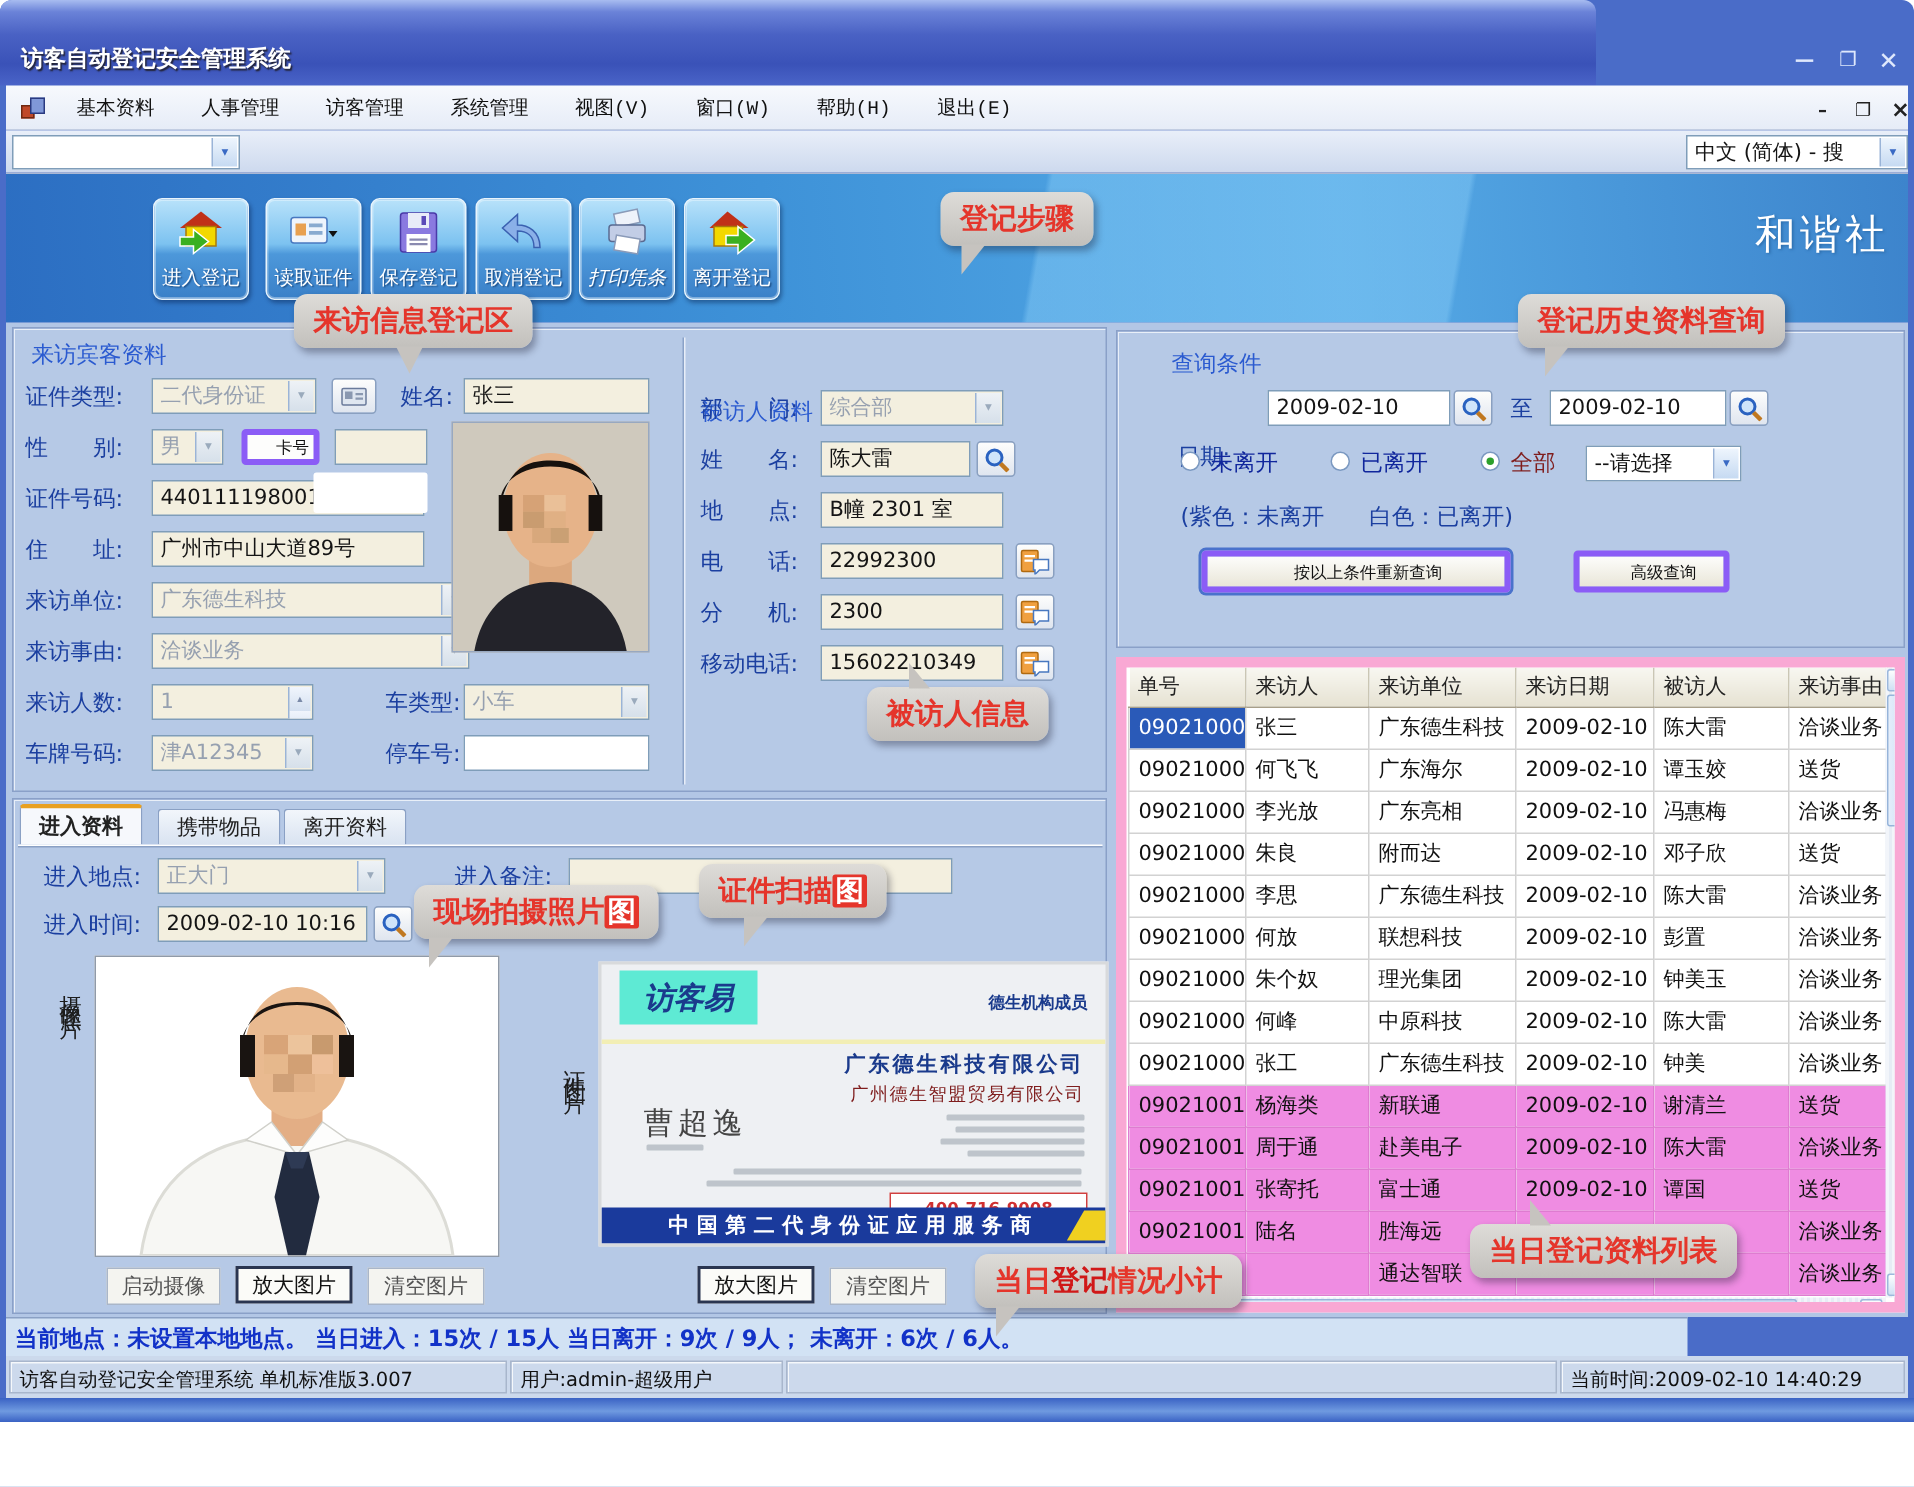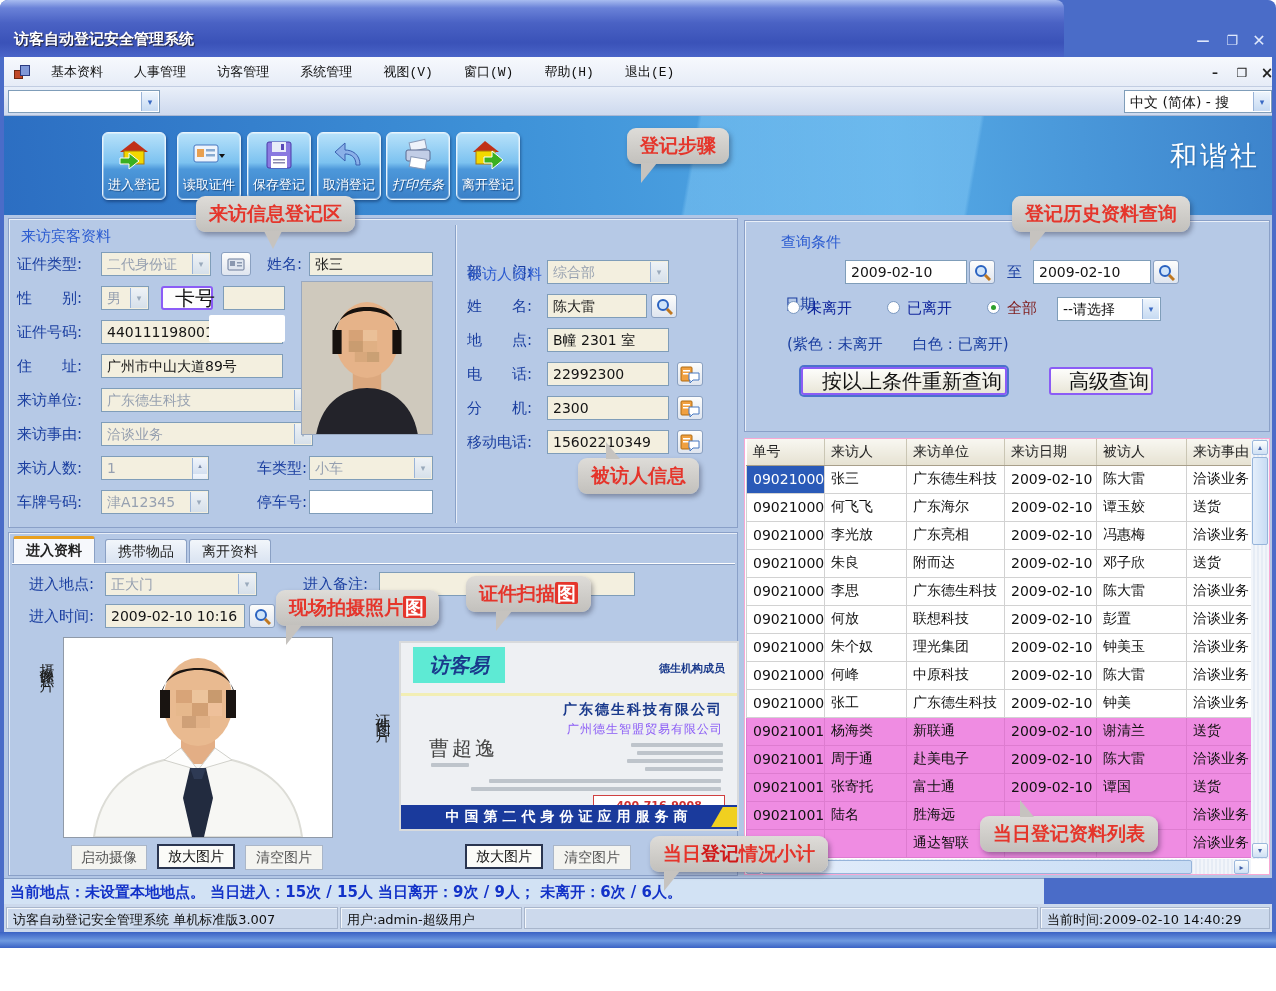--- a/index.html
+++ b/index.html
@@ -44,34 +44,34 @@
   .fld{position:absolute;height:24px;background:#f3efdf;border:1px solid #7f9db9;font-size:14px;color:#141414;
        padding:3px 5px;line-height:16px;white-space:nowrap;overflow:hidden;}
   .fld.white{background:#fff;}
   .fld.dis{color:#96a0b0;}
   .dd-btn{position:absolute;right:1px;top:1px;bottom:1px;width:17px;color:#3a6ac4;font-size:9px;
        background:linear-gradient(180deg,#eef5fd,#c6daf2);border-left:1px solid #9ab4d8;
        display:flex;align-items:center;justify-content:center;}
   .dd-btn.dis{color:#9aaabc;background:linear-gradient(180deg,#eef2f6,#d6e0ea);}
   .ibtn{position:absolute;width:26px;height:24px;border:1px solid #8aa0c0;border-radius:3px;
        background:linear-gradient(180deg,#fdfdfc,#dfe5ef);display:flex;align-items:center;justify-content:center;}
-  .btn{position:absolute;height:28px;background:linear-gradient(180deg,#fdfdfb,#e9e6d8);border:2px solid #8b5cf6;
-       border-radius:3px;font-size:20px;color:#111;display:flex;align-items:center;justify-content:center;white-space:nowrap;padding-left:16px;}
+  .btn{position:absolute;height:28px;background:linear-gradient(180deg,#fdfdfb,#e9e6d8);border:4px solid #8b5cf6;
+       border-radius:3px;font-size:11px;color:#111;display:flex;align-items:center;justify-content:center;white-space:nowrap;padding-left:16px;}
   .btn.focus{box-shadow:0 0 0 2px #4a72cc;}
   .flatbtn{position:absolute;height:25px;background:#f4f4f0;border:1px solid #aab6c8;color:#555;font-size:14px;
        display:flex;align-items:center;justify-content:center;white-space:nowrap;}
   .flatbtn.focus{border:2px solid #2a3550;color:#111;background:#fbfbf8;}
   .radio{position:absolute;width:13px;height:13px;border:1px solid #7a98c0;border-radius:50%;background:#fff;}
   .radio.on::after{content:"";position:absolute;inset:3px;border-radius:50%;background:#2ca02c;}
   .spin{position:absolute;right:1px;top:1px;bottom:1px;width:15px;display:flex;flex-direction:column;}
   .spin span{flex:1;font-size:7px;color:#7a8aa8;background:linear-gradient(180deg,#f0f5fc,#d4e0f0);
        border-left:1px solid #9ab4d8;display:flex;align-items:center;justify-content:center;}
   .divider-v{position:absolute;width:1px;background:#8aa2c8;box-shadow:1px 0 0 #e8eef8;}
   
-  #table-wrap{left:744px;top:438px;width:526px;height:437px;background:#fff;border:1px solid #f9a8d4;overflow:hidden;}
+  #table-wrap{left:744px;top:438px;width:526px;height:437px;background:#fff;border:7px solid #f9a8d4;overflow:hidden;}
   #vtable{position:absolute;left:1px;top:0;width:506px;border-collapse:collapse;table-layout:fixed;font-size:14px;}
   #vtable th{height:26px;font-weight:normal;text-align:left;padding:0 0 0 6px;color:#222;white-space:nowrap;overflow:hidden;
        background:linear-gradient(180deg,#f8f7f1,#e6e2d2);border-right:1px solid #cac6b4;border-bottom:1px solid #a89f8a;}
   #vtable td{height:28px;padding:0 0 0 6px;border:1px solid #d2d2d2;color:#111;white-space:nowrap;overflow:hidden;background:#fff;}
   #vtable tr.pink td{background:#ef8ce2;border-color:#de7cd0;}
   #vtable td.selected{background:#2a5ab8;color:#fff;}
   .sb{position:absolute;background:repeating-linear-gradient(90deg,#f2f5fa,#f2f5fa 2px,#e6ecf5 2px,#e6ecf5 4px);}
   .sbtn{position:absolute;background:linear-gradient(180deg,#fdfefe,#cfe0f4);border:1px solid #9cb8dc;border-radius:2px;
        color:#4060a8;font-size:8px;display:flex;align-items:center;justify-content:center;}
   .sthumb{position:absolute;background:linear-gradient(90deg,#e4eefb,#c8dcf4);border:1px solid #96b4da;border-radius:2px;}
@@ -87,21 +87,21 @@
   .bar{position:absolute;background:#98a0aa;opacity:.55;height:4px;border-radius:1px;}
   
   .callout{position:absolute;background:linear-gradient(180deg,#dedcd8,#c2c0bc);border-radius:9px;color:#e5352b;
        font-weight:bold;font-size:19px;padding:5px 13px;white-space:nowrap;box-shadow:2px 3px 5px rgba(20,20,40,.35);z-index:60;}
   .callout .hl{background:#e5352b;color:#fff;padding:0 2px;border-radius:2px;}
   .tail{position:absolute;width:0;height:0;z-index:59;}
   .tail.dl{border-top:20px solid #c6c3bf;border-right:16px solid transparent;}
   .tail.d{border-top:18px solid #c6c3bf;border-left:9px solid transparent;border-right:9px solid transparent;}
   .tail.ul{border-bottom:17px solid #c6c3bf;border-right:14px solid transparent;}
   
-  #statusline{left:4px;top:878px;width:1040px;height:26px;background:#d2e2f4;border-top:1px solid #8aa0c4;
+  #statusline{left:4px;top:878px;width:1121px;height:26px;background:#d2e2f4;border-top:1px solid #8aa0c4;
       color:#1232c8;font-weight:bold;font-size:15px;padding:4px 0 0 6px;white-space:nowrap;}
   #statusbar{left:4px;top:904px;width:1268px;height:28px;background:#ccd9ec;}
   .sbar-sec{position:absolute;top:3px;height:22px;border:1px solid #a8b6cc;box-shadow:inset 1px 1px 0 rgba(255,255,255,.8);
       font-size:13px;color:#101010;padding:3px 6px 0 6px;white-space:nowrap;overflow:hidden;}
   #bottomedge{left:0;top:932px;width:1276px;height:16px;background:linear-gradient(180deg,#3a62c4,#6f9ae0 55%,#3a62c4);}
 </style>
 </head>
 <body>
 
 <div id="win">
@@ -580,21 +580,21 @@
     <div class="flatbtn" style="left:236px;top:312px;width:78px;">清空图片</div>
 
     <div class="vtext" style="left:364px;top:168px;">证件图片</div>
 
     <div id="card-frame" class="abs">
       <div class="abs" style="left:12px;top:4px;width:92px;height:36px;background:#5eead4;display:flex;align-items:center;justify-content:center;
            font-size:20px;font-weight:bold;font-style:italic;color:#1a3a8c;">访客易</div>
       <div class="abs" style="right:12px;top:18px;font-size:11px;font-weight:bold;color:#1a3a8c;">德生机构成员</div>
       <div class="abs" style="left:0;top:50px;width:336px;height:3px;background:#f2eeb4;"></div>
       <div class="abs" style="right:14px;top:58px;font-size:14px;letter-spacing:2px;color:#1a3a8c;font-weight:bold;">广东德生科技有限公司</div>
-      <div class="abs" style="right:14px;top:78px;font-size:12px;letter-spacing:1px;color:#8b5cf6;">广州德生智盟贸易有限公司</div>
+      <div class="abs" style="right:14px;top:78px;font-size:12px;letter-spacing:1px;color:#7f1d1d;">广州德生智盟贸易有限公司</div>
       <div class="abs" style="left:28px;top:92px;font-size:20px;color:#444;font-family:'DejaVu Serif',serif;letter-spacing:3px;">曹超逸</div>
       <div class="bar" style="left:30px;top:120px;width:38px;"></div>
       <div class="bar" style="right:14px;top:100px;width:92px;"></div>
       <div class="bar" style="right:14px;top:108px;width:86px;"></div>
       <div class="bar" style="right:14px;top:116px;width:96px;"></div>
       <div class="bar" style="right:14px;top:124px;width:78px;"></div>
       <div class="bar" style="left:88px;top:136px;width:232px;"></div>
       <div class="bar" style="left:70px;top:144px;width:250px;"></div>
       <div class="abs" style="left:192px;top:152px;width:132px;height:20px;border:1px solid #d04040;background:#fff;
            font-size:11px;font-weight:bold;color:#d03030;display:flex;align-items:center;justify-content:center;">400-716-9008</div>

